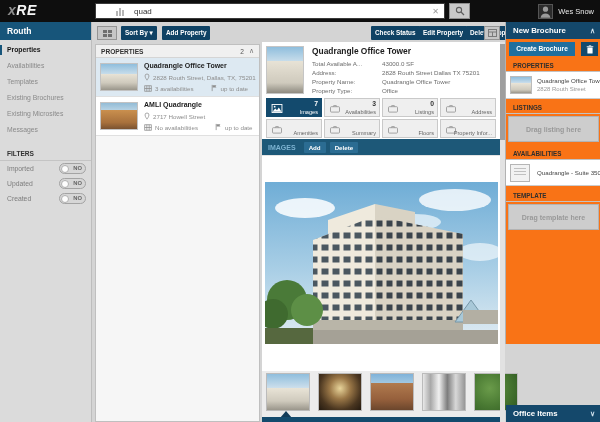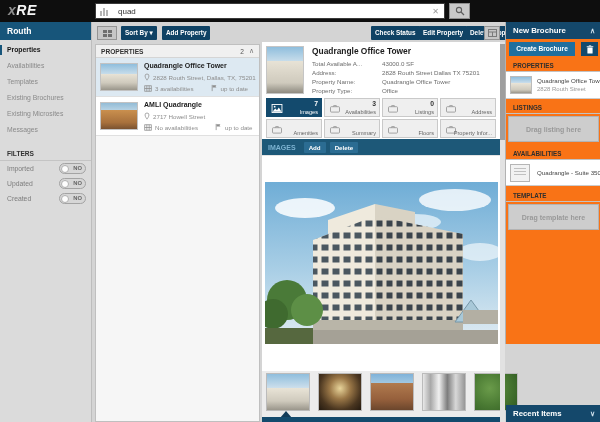--- a/index.html
+++ b/index.html
@@ -6,21 +6,21 @@
   html,body { width: 600px; height: 422px; }
   .app {
     position: relative; width: 600px; height: 422px;
     background: #d4d4d4; font-family: "Liberation Sans", sans-serif;
     overflow: hidden; -webkit-font-smoothing: antialiased;
   }
   
   .topbar { position:absolute; left:0; top:0; width:600px; height:22px; background:#0e0e0e; }
   .logo { position:absolute; left:8px; top:2px; font-size:14px; font-style:italic; font-weight:bold; letter-spacing:.5px;text-align:right; }
   .logo .lx { color:#8d8d8d; } .logo .lre { color:#f5f5f5; }
-  .searchwrap { position:absolute; left:95px; top:3px; width:350px; height:16px; background:#fff; border:1px solid #3a3a3a; display:flex; align-items:center; }
+  .searchwrap { position:absolute; left:95px; top:3px; width:350px; height:16px; background:#fff; border:1px solid #3a3a3a; display:flex; align-items:center;padding-left:16px; }
   .search-left-icon { width:14px; height:10px; margin-left:4px; display:flex; align-items:flex-end; gap:1px; }
   .search-left-icon i { display:block; width:2px; background:#b5b5b5; }
   .search-left-icon i:nth-child(1){height:5px;} .search-left-icon i:nth-child(2){height:8px;} .search-left-icon i:nth-child(3){height:6px;}
   .search-input { flex:1; border:0; outline:0; font-size:8px; color:#333; padding:0 4px; font-family:"Liberation Sans",sans-serif; background:transparent; }
   .search-clear { font-size:8px; color:#9a9a9a; padding:0 5px; cursor:pointer; }
   .search-btn { position:absolute; left:449px; top:3px; width:21px; height:16px; background:#c9c9c9; border:1px solid #8f8f8f; display:flex; align-items:center; justify-content:center; }
   .userbox { position:absolute; right:6px; top:0; height:22px; display:flex; align-items:center; gap:5px; }
   .avatar { width:15px; height:15px; background:#2b2b2b; border:1px solid #555; display:flex; align-items:flex-end; justify-content:center; overflow:hidden; }
   .username { color:#e8e8e8; font-size:7.5px; }
   
@@ -115,20 +115,29 @@
       <input class="search-input" type="text" value="quad" style="">
       <span class="search-clear">✕</span>
     </div>
     <div class="search-btn">
       <span class="ic">
         <svg width="10" height="10" viewBox="0 0 10 10">
             <circle cx="4" cy="4" r="2.6" fill="none" stroke="#5e5e5e" stroke-width="1.1"></circle>
             <line x1="6" y1="6" x2="9" y2="9" stroke="#5e5e5e" stroke-width="1.3"></line>
           </svg>
       </span>
+    </div>
+    <div class="userbox">
+      <span class="avatar">
+        <svg width="13" height="13" viewBox="0 0 10 10">
+            <circle cx="5" cy="3.2" r="2" fill="#9a9a9a"></circle>
+            <path d="M1.2 9.8c.4-2.3 2-3.3 3.8-3.3s3.4 1 3.8 3.3z" fill="#9a9a9a"></path>
+          </svg>
+      </span>
+      <span class="username">Wes Snow</span>
     </div>
   </div>
 
   <div class="lsb">
     <div class="lsb-header">Routh</div>
     <div class="lsb-item active">Properties</div>
     <div class="lsb-item">Availabilities</div>
     <div class="lsb-item">Templates</div>
     <div class="lsb-item">Existing Brochures</div>
     <div class="lsb-item">Existing Microsites</div>
@@ -457,18 +466,18 @@
         </span>
       <span class="rline1" style="top:9px;">Quadrangle - Suite 350</span>
     </div>
 
     <div class="rsec-label" style="top:168px;">TEMPLATE</div>
     <div class="dropzone" style="top:182px;">
         <span>Drag template here</span>
       </div>
 
     <div class="rsb-header" style="top:383px;">
-      <span>Recent Items</span>
+      <span>Office Items</span>
       <span class="chev">∨</span>
     </div>
   </div>
 
 </div>
 
 </body></html>

